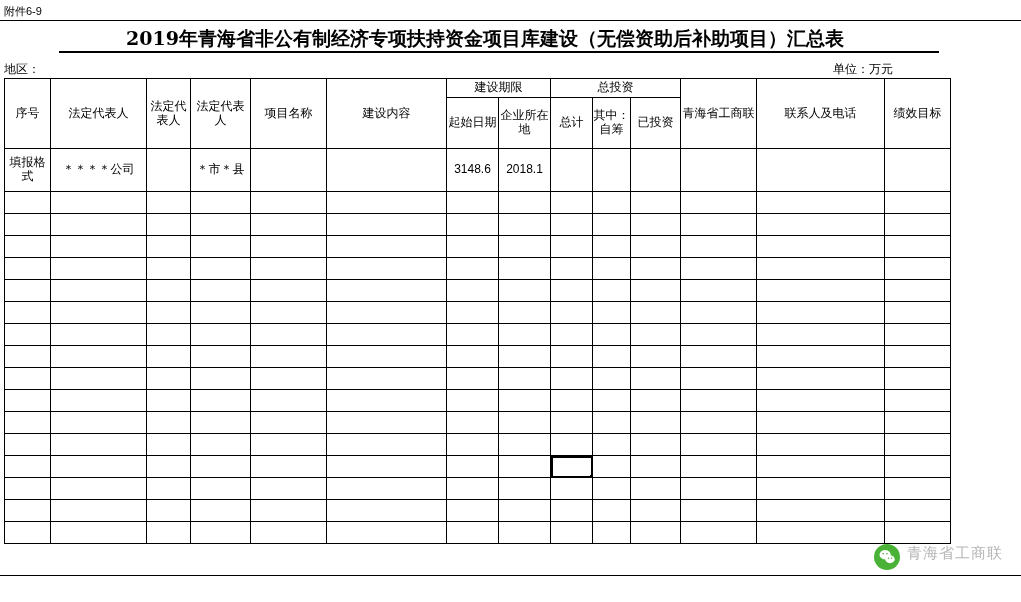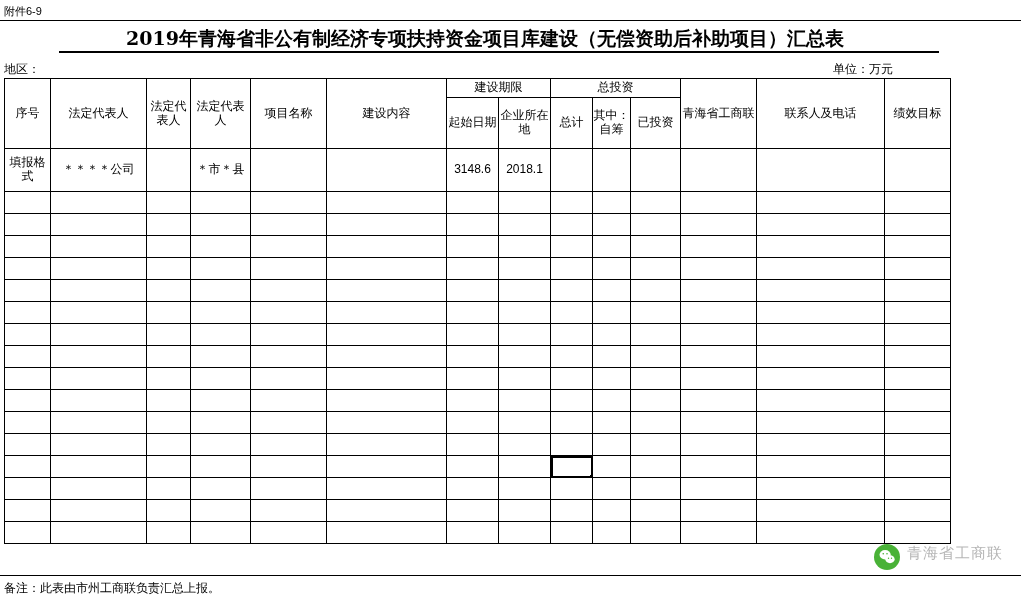--- a/index.html
+++ b/index.html
@@ -481,21 +481,20 @@
           <td style="height: 21px;"></td>
           <td style="height: 21px;"></td>
           <td style="height: 21px;"></td>
           <td style="height: 21px;"></td>
         </tr>
       </tbody>
 
   </table>
 
   <div class="botline"></div>
-  <div class="footnote">备注：此表由市州工商联负责汇总上报。</div>
 
   <div class="wm">
     <span class="wm-badge">
       <svg width="18" height="18" viewBox="0 0 24 24">
         <ellipse cx="9.5" cy="9" rx="7.5" ry="6.2" fill="#ffffff"></ellipse>
         <ellipse cx="16" cy="15" rx="6.2" ry="5.2" fill="#ffffff"></ellipse>
         <circle cx="7" cy="7.6" r="1.1" fill="#2aa515"></circle>
         <circle cx="12" cy="7.6" r="1.1" fill="#2aa515"></circle>
         <circle cx="14" cy="13.6" r="0.9" fill="#2aa515"></circle>
         <circle cx="18" cy="13.6" r="0.9" fill="#2aa515"></circle>

